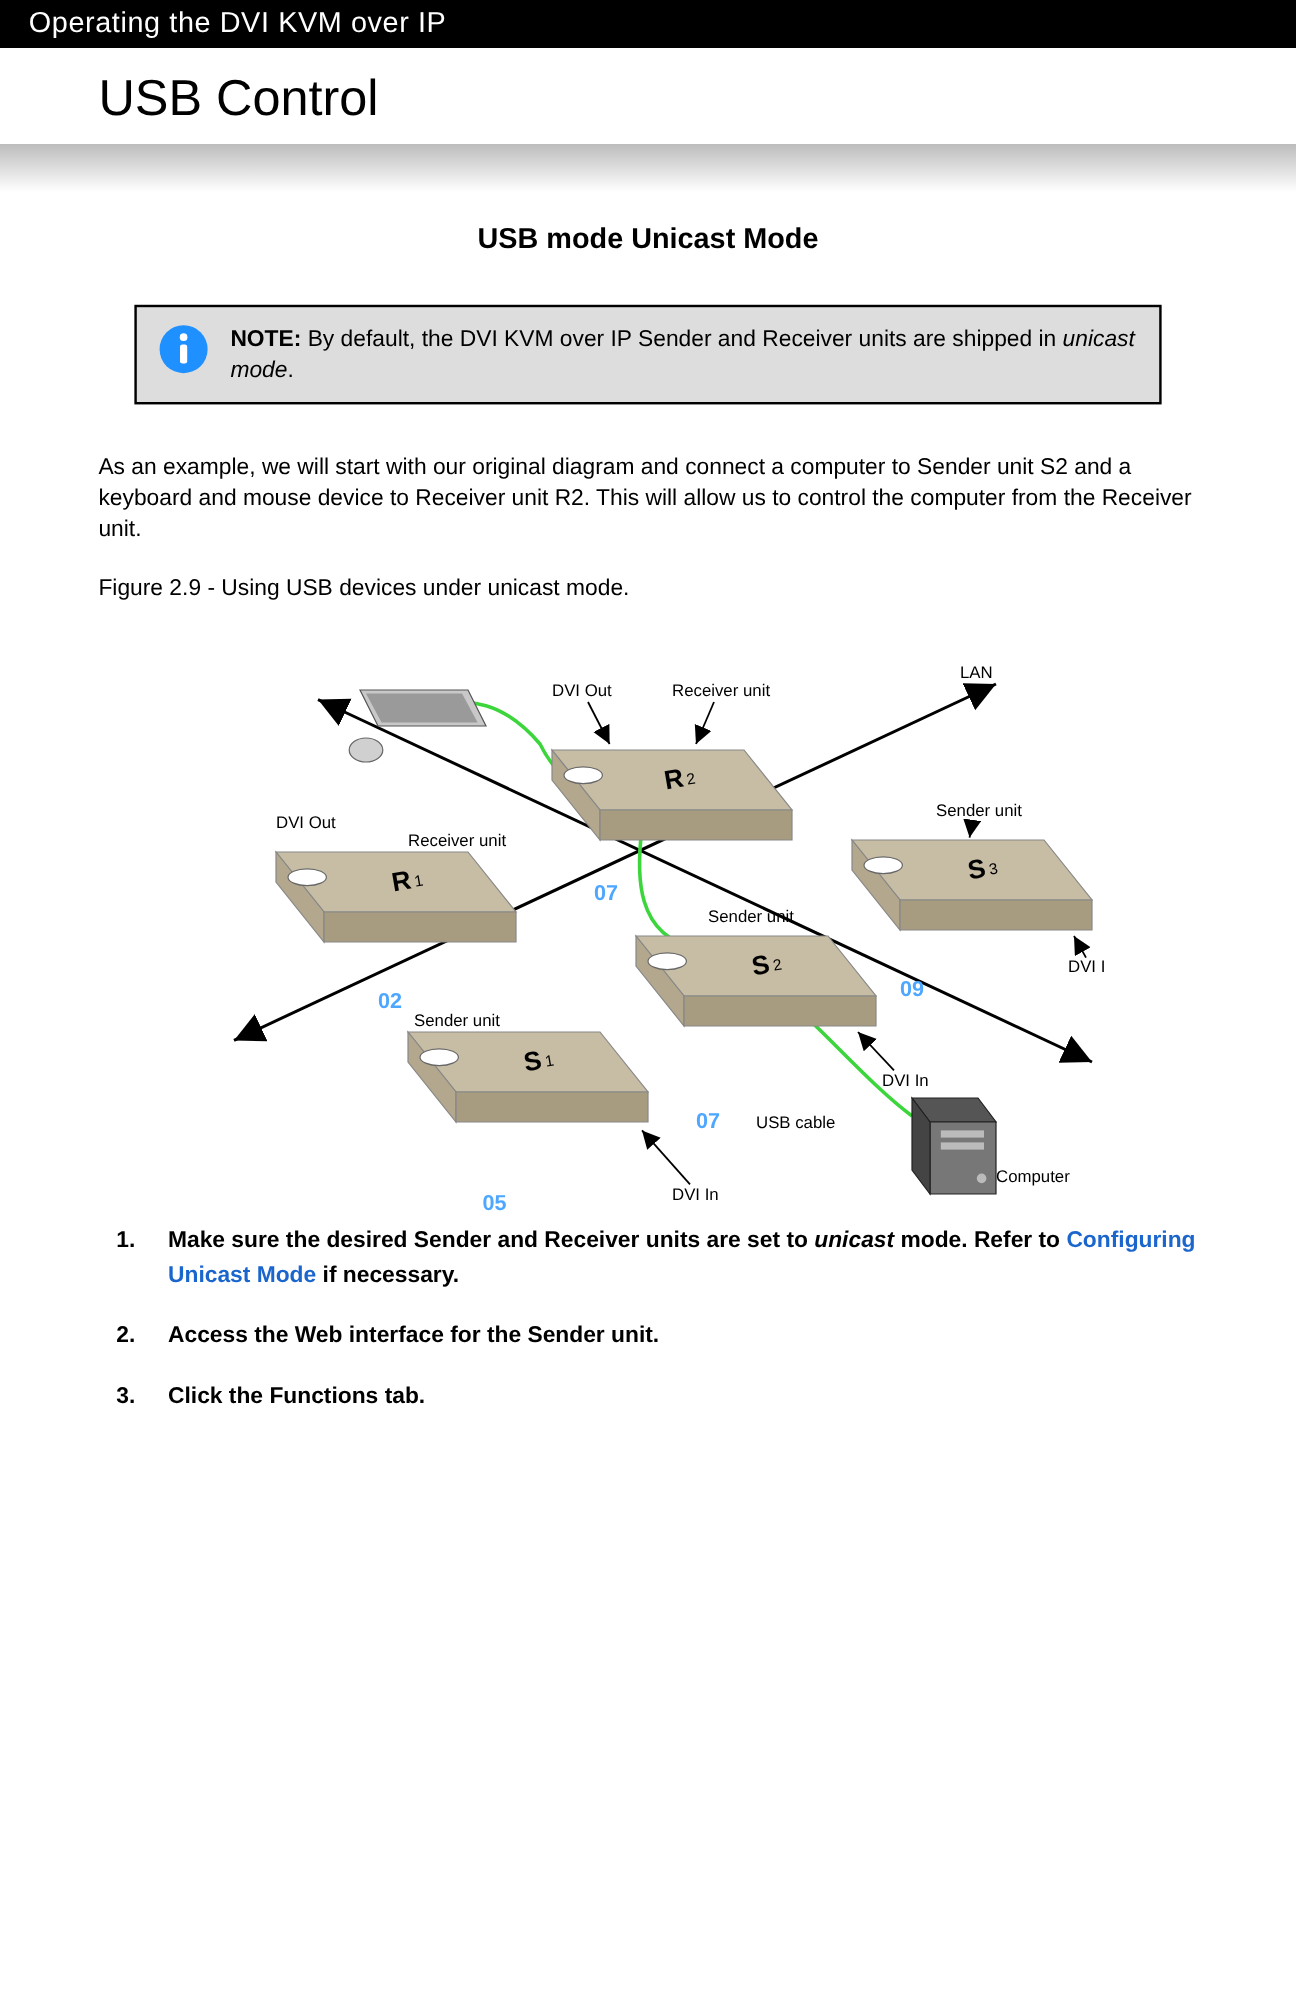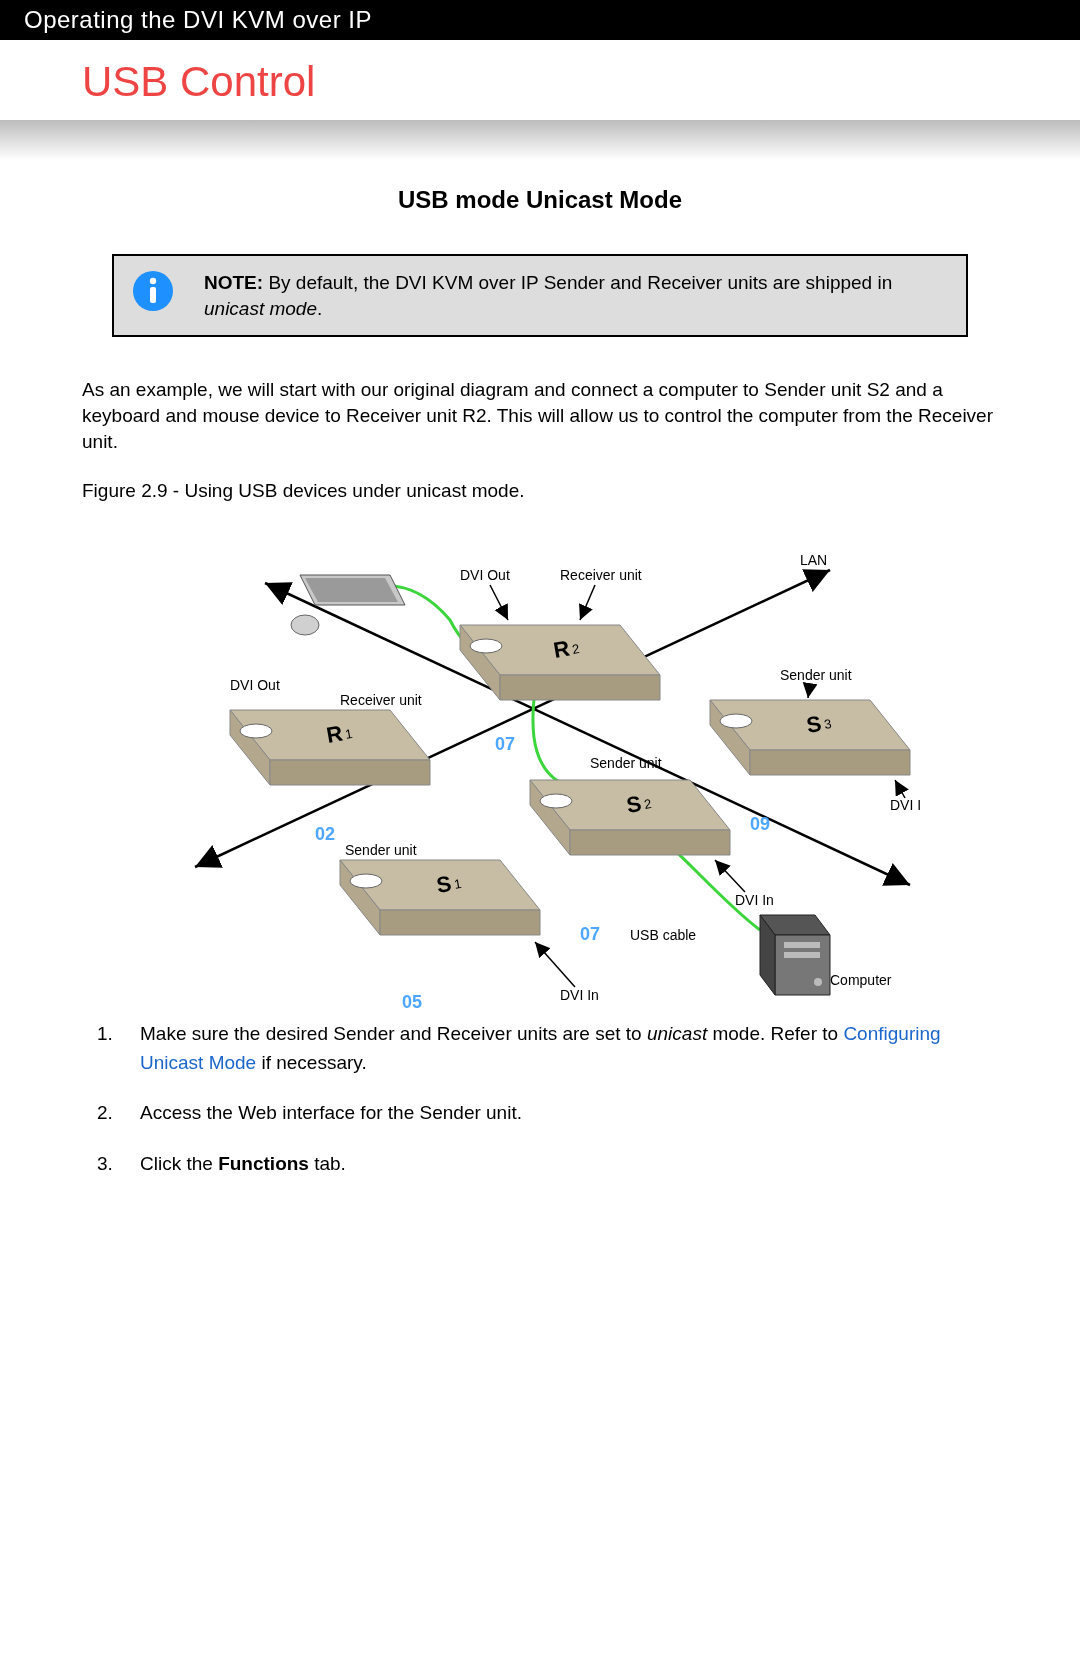--- a/index.html
+++ b/index.html
@@ -21,21 +21,21 @@
     color: #fff;
     padding: 6px 0 6px 24px;
     font-size: 24px;
     font-family: "Century Gothic", Futura, Arial, sans-serif;
     letter-spacing: 0.5px;
   }
   .title {
     font-family: "Century Gothic", Futura, Arial, sans-serif;
     font-size: 42px;
     font-weight: 300;
-    color: #ef4444;
+    color: #000000;
     margin: 18px 0 14px 82px;
   }
   .divider {
     height: 40px;
     background: linear-gradient(180deg, #bcbcbc 0%, #ffffff 100%);
     margin: 0;
   }
   .content {
     padding: 0 82px 0 82px;
   }
@@ -50,21 +50,20 @@
     line-height: 1.35;
     margin: 0 0 26px 0;
   }
   .notebox {
     margin: 28px 30px 40px 30px;
     border: 2px solid #000;
     background: #dddddd;
     display: flex;
     align-items: flex-start;
     padding: 14px 18px;
-    gap: 12px;
   }
   .notebox .icon {
     flex: 0 0 auto;
     margin-right: 18px;
   }
   .notebox .text {
     font-size: 19px;
     line-height: 1.35;
   }
   .figcap {
@@ -77,20 +76,21 @@
   }
   .diagram {
     width: 760px;
     height: 490px;
   }
   ol.steps {
     font-size: 19px;
     line-height: 1.5;
     padding-left: 36px;
     margin: 0;
+    font-weight: bold;
   }
   ol.steps li {
     padding-left: 22px;
     margin-bottom: 22px;
   }
   .link { color: #1a66cc; }
   .footer {
     position: absolute;
     bottom: 96px;
     width: 100%;

